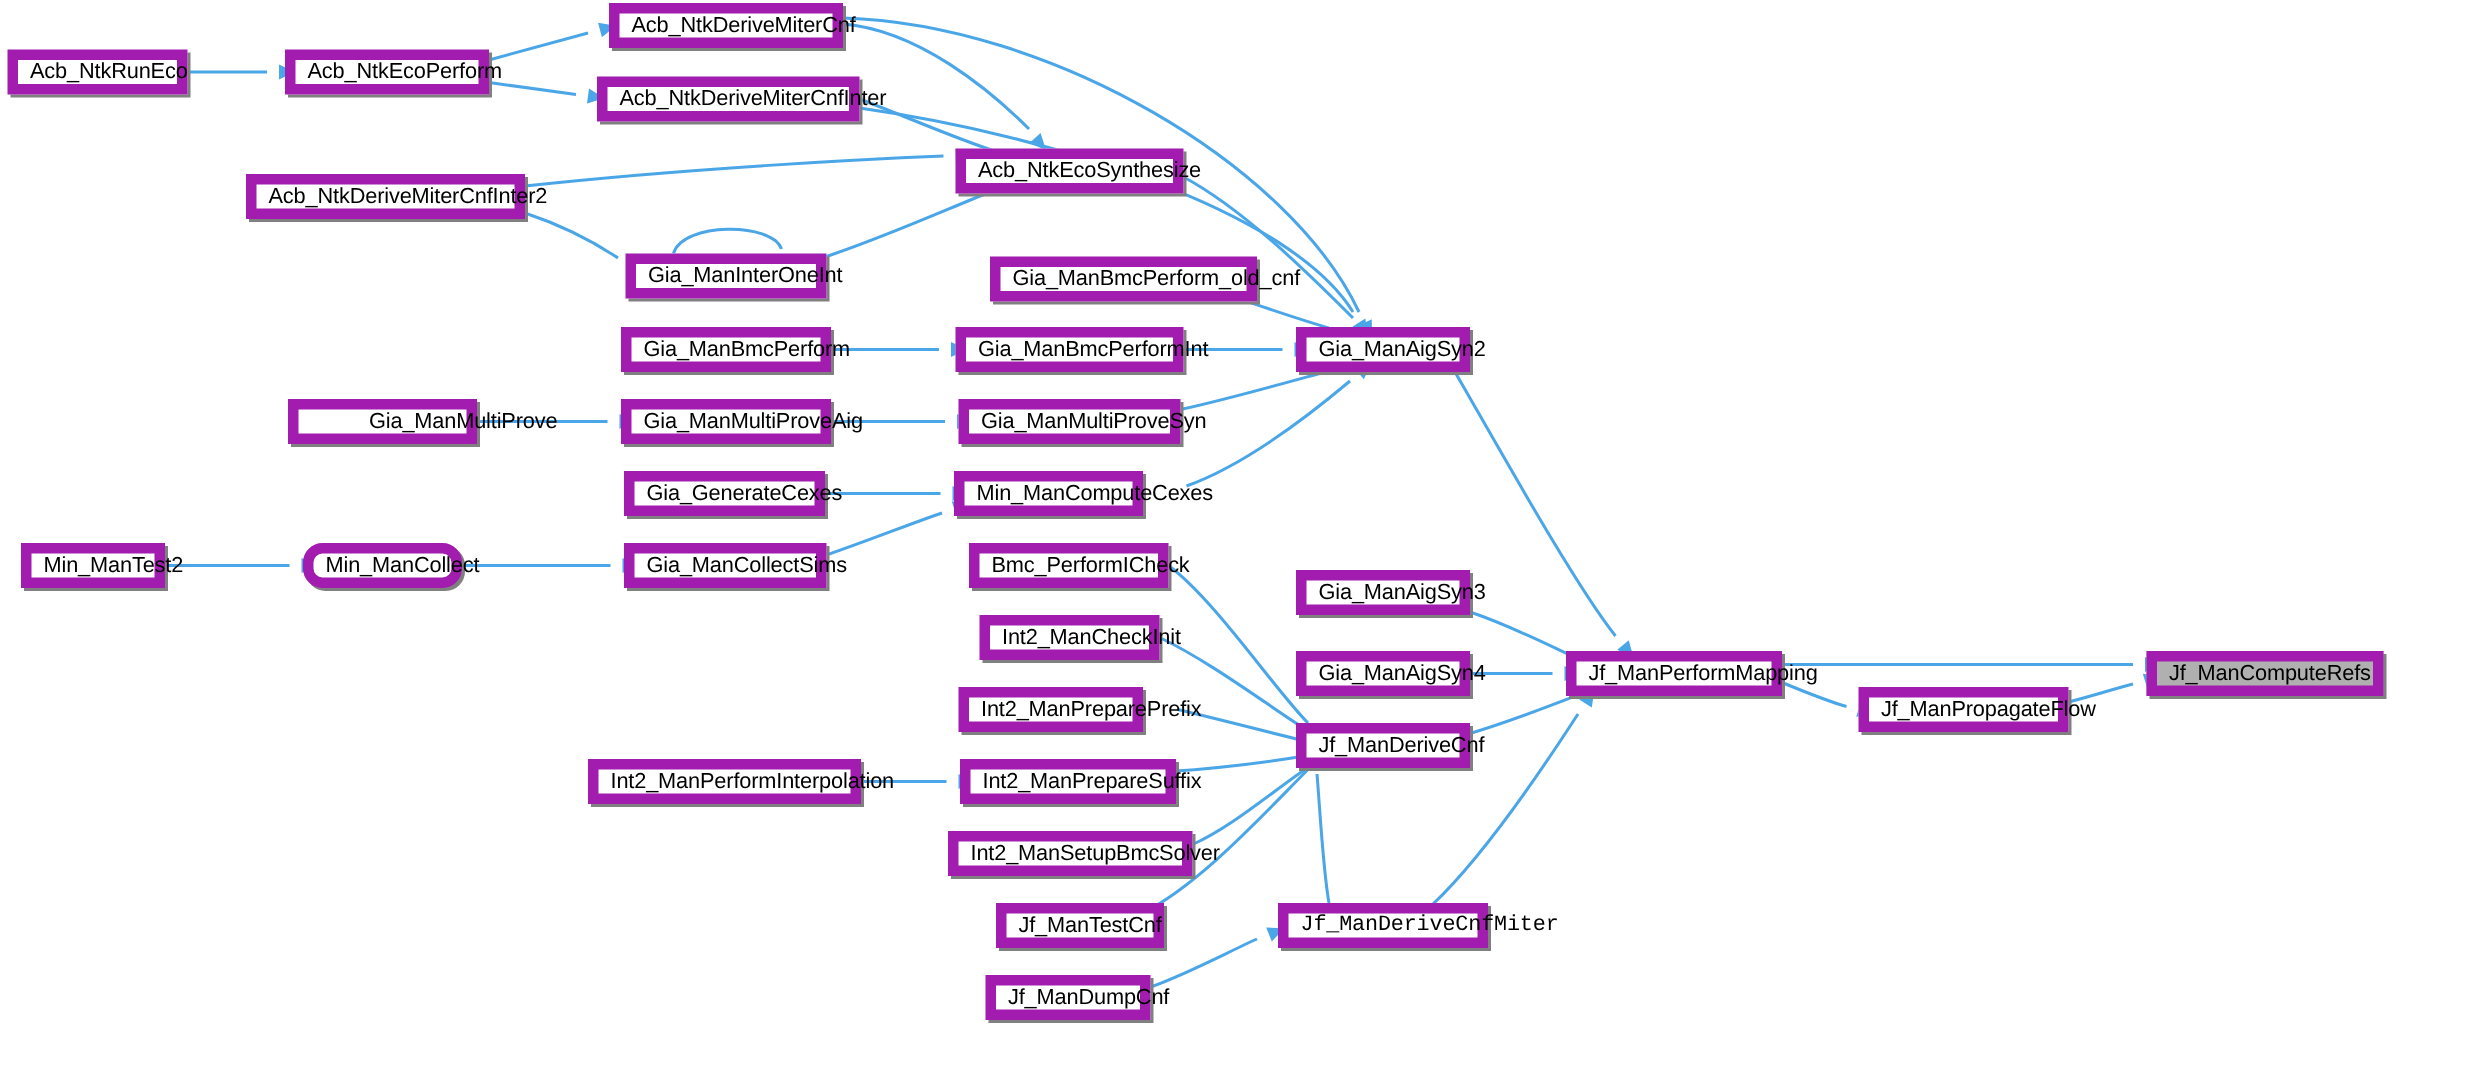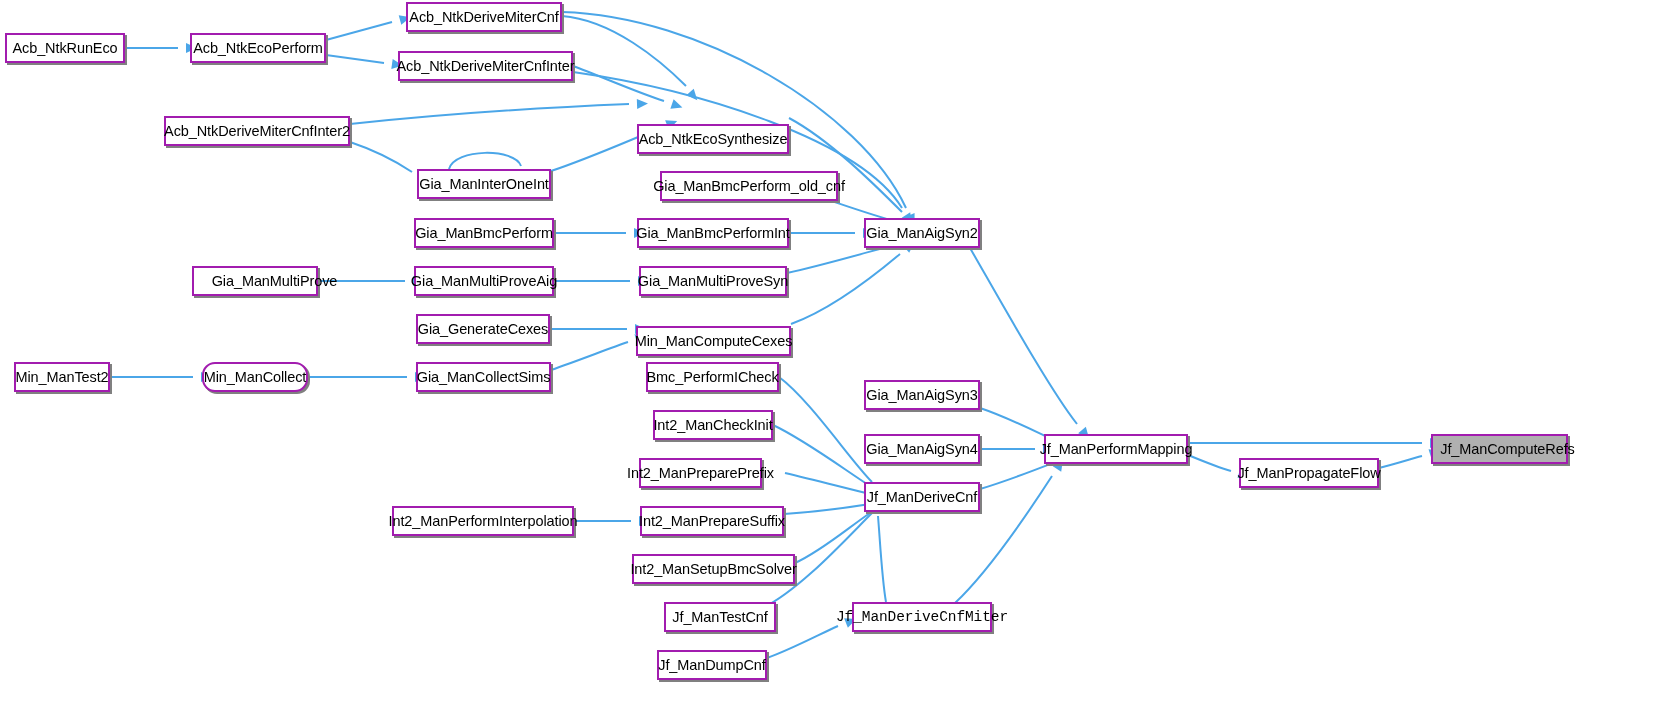--- a/index.html
+++ b/index.html
@@ -21,23 +21,23 @@
     top: 0;
     width: 1655px;
     height: 720px;
     pointer-events: none;
   }
   .node {
     position: absolute;
     box-sizing: border-box;
     display: flex;
     align-items: center;
-    justify-content: center;
+    justify-content: flex-start;
     background: #ffffff;
-    border: 2px solid #a21caf;
+    border: 7px solid #a21caf;
     box-shadow: 2px 2px 0 0 #808080;
     color: #000000;
     font-size: 14.5px;
     line-height: 1;
     white-space: nowrap;
     letter-spacing: -0.1px;
     height: 30px;
   }
   .node.highlight {
     background: #b0b0b0;
@@ -138,21 +138,21 @@
       </div>
       <div class="node" style="left: 190px; top: 33px; width: 136px;">
         <span>Acb_NtkEcoPerform</span>
       </div>
       <div class="node" style="left: 406px; top: 2px; width: 156px;">
         <span>Acb_NtkDeriveMiterCnf</span>
       </div>
       <div class="node" style="left: 398px; top: 51px; width: 175px;">
         <span>Acb_NtkDeriveMiterCnfInter</span>
       </div>
-      <div class="node" style="left: 637px; top: 99px; width: 152px; margin-top: 25px;">
+      <div class="node" style="left: 637px; top: 99px; width: 152px;">
         <span>Acb_NtkEcoSynthesize</span>
       </div>
       <div class="node" style="left: 164px; top: 116px; width: 186px;">
         <span>Acb_NtkDeriveMiterCnfInter2</span>
       </div>
       <div class="node" style="left: 417px; top: 169px; width: 134px;">
         <span>Gia_ManInterOneInt</span>
       </div>
       <div class="node" style="left: 620px; top: 171px; width: 178px; margin-left: 40px;">
         <span>Gia_ManBmcPerform_old_cnf</span>
@@ -171,21 +171,21 @@
       </div>
       <div class="node" style="left: 414px; top: 266px; width: 140px;">
         <span>Gia_ManMultiProveAig</span>
       </div>
       <div class="node" style="left: 639px; top: 266px; width: 148px;">
         <span>Gia_ManMultiProveSyn</span>
       </div>
       <div class="node" style="left: 416px; top: 314px; width: 134px;">
         <span>Gia_GenerateCexes</span>
       </div>
-      <div class="node" style="left: 636px; top: 326px; width: 155px;">
+      <div class="node" style="left: 636px; top: 314px; width: 126px;">
         <span>Min_ManComputeCexes</span>
       </div>
       <div class="node" style="left: 14px; top: 362px; width: 96px;">
         <span>Min_ManTest2</span>
       </div>
       <div class="node" style="left: 202px; top: 362px; width: 106px; border-radius: 13px;">
         <span>Min_ManCollect</span>
       </div>
       <div class="node" style="left: 416px; top: 362px; width: 135px;">
         <span>Gia_ManCollectSims</span>
@@ -225,17 +225,17 @@
       </div>
       <div class="node" style="left: 852px; top: 602px; width: 140px; font-family: Liberation Mono, monospace;">
         <span>Jf_ManDeriveCnfMiter</span>
       </div>
       <div class="node" style="left: 1044px; top: 434px; width: 144px;">
         <span>Jf_ManPerformMapping</span>
       </div>
       <div class="node" style="left: 1239px; top: 458px; width: 140px;">
         <span>Jf_ManPropagateFlow</span>
       </div>
-      <div class="node highlight" style="left: 1431px; top: 434px; width: 137px; padding-left: 16px;">
+      <div class="node highlight" style="left: 1431px; top: 434px; width: 158px;">
         <span>Jf_ManComputeRefs</span>
       </div>
     </div>
 </div>
 
 </body></html>

